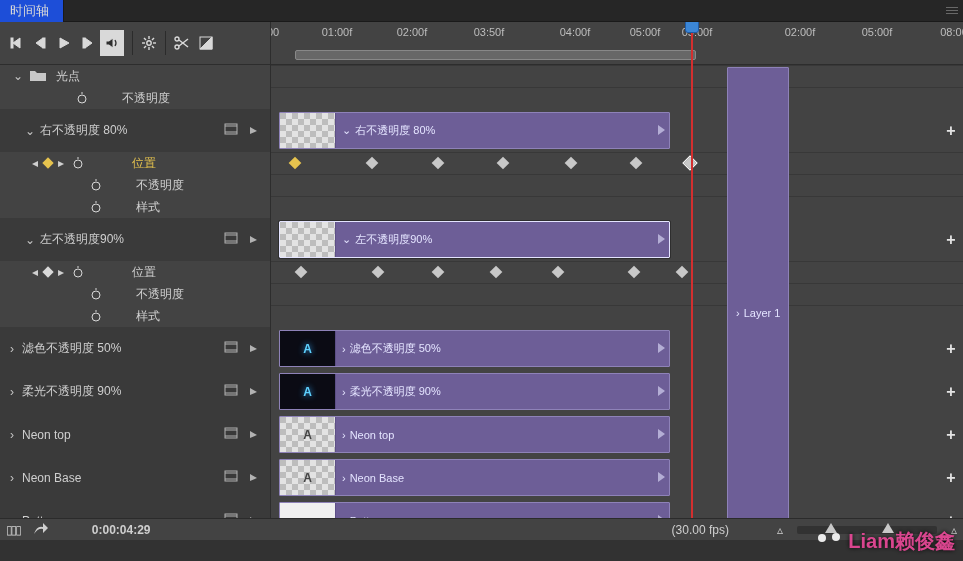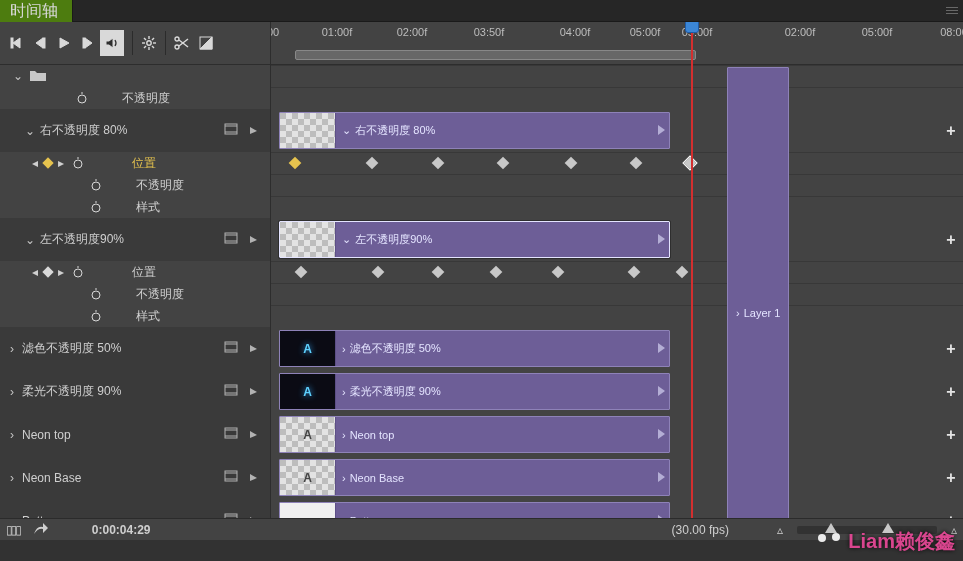--- a/index.html
+++ b/index.html
@@ -1,19 +1,19 @@
 <!DOCTYPE html>
 <html><head>
 <meta charset="utf-8">
 <style>
 * { margin: 0; padding: 0; box-sizing: border-box; font-family: "Microsoft YaHei", Arial, sans-serif; }
 body { background: #323232; color: #cfcfcf; width: 963px; height: 561px; overflow: hidden; font-size: 12px; }
 
 .tab-bar { height: 22px; background: #262626; border-bottom: 1px solid #1a1a1a; display: flex; align-items: center; }
-.tab { padding: 3px 14px 3px 10px; background: #4d7c0f; color: #d8d8d8; font-size: 16px; height: 22px; line-height: 15px; border-right: 1px solid #1a1a1a; }
+.tab { padding: 3px 14px 3px 10px; background: #1d4ed8; color: #d8d8d8; font-size: 13px; height: 22px; line-height: 15px; border-right: 1px solid #1a1a1a; }
 .hamburger { margin-left: auto; width: 22px; height: 22px; display: flex; flex-direction: column; gap: 2px; align-items: center; justify-content: center; opacity: .5; }
 .hamburger span { width: 12px; height: 1px; background: #aaa; }
 
 .main { display: flex; height: 496px; }
 .left  { width: 271px; background: #434343; display: flex; flex-direction: column; border-right: 1px solid #2d2d2d; }
 .right { flex: 1; background: #434343; position: relative; overflow: hidden; }
 
 
 .transport { height: 43px; display: flex; align-items: center; background: #434343; border-bottom: 1px solid #2d2d2d; }
 .tb-group { display: flex; align-items: center; padding: 0 4px; gap: 0; }
@@ -166,20 +166,21 @@
     </div>
 
     <div class="layers">
 
       <div class="row layerB">
         <span class="ind" style="width:12px;"></span>
         <span class="chev">⌄</span>
         <span class="folder" style="padding:0 6px;"><svg width="16" height="12" viewBox="0 0 16 12">
               <path d="M0 2h5l2 2h9v8H0z"></path>
             </svg></span>
+        <span class="txt">光点</span>
       </div>
       <div class="row layerB">
         <span style="width:76px;"></span>
         <span class="stop stopw"><svg width="12" height="12" viewBox="0 0 12 12">
               <circle cx="6" cy="7" r="4"></circle>
               <line x1="6" y1="0" x2="6" y2="2"></line>
             </svg></span>
         <span style="width:30px;"></span>
         <span class="txt subtxt">不透明度</span>
       </div>

